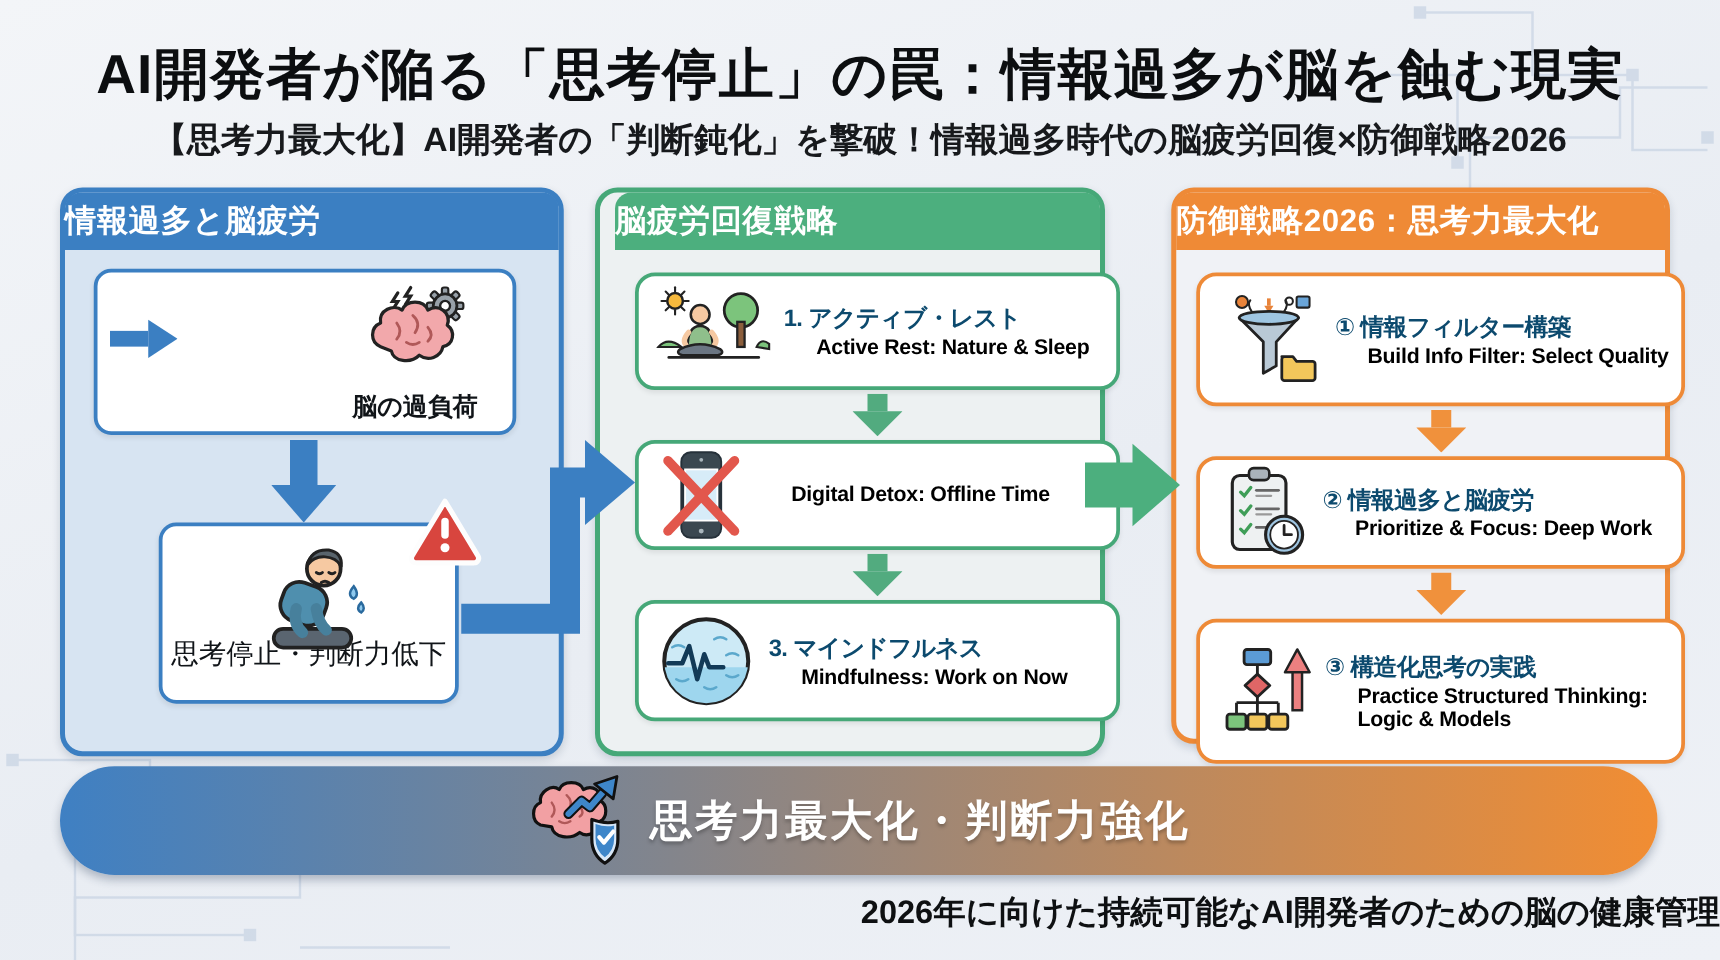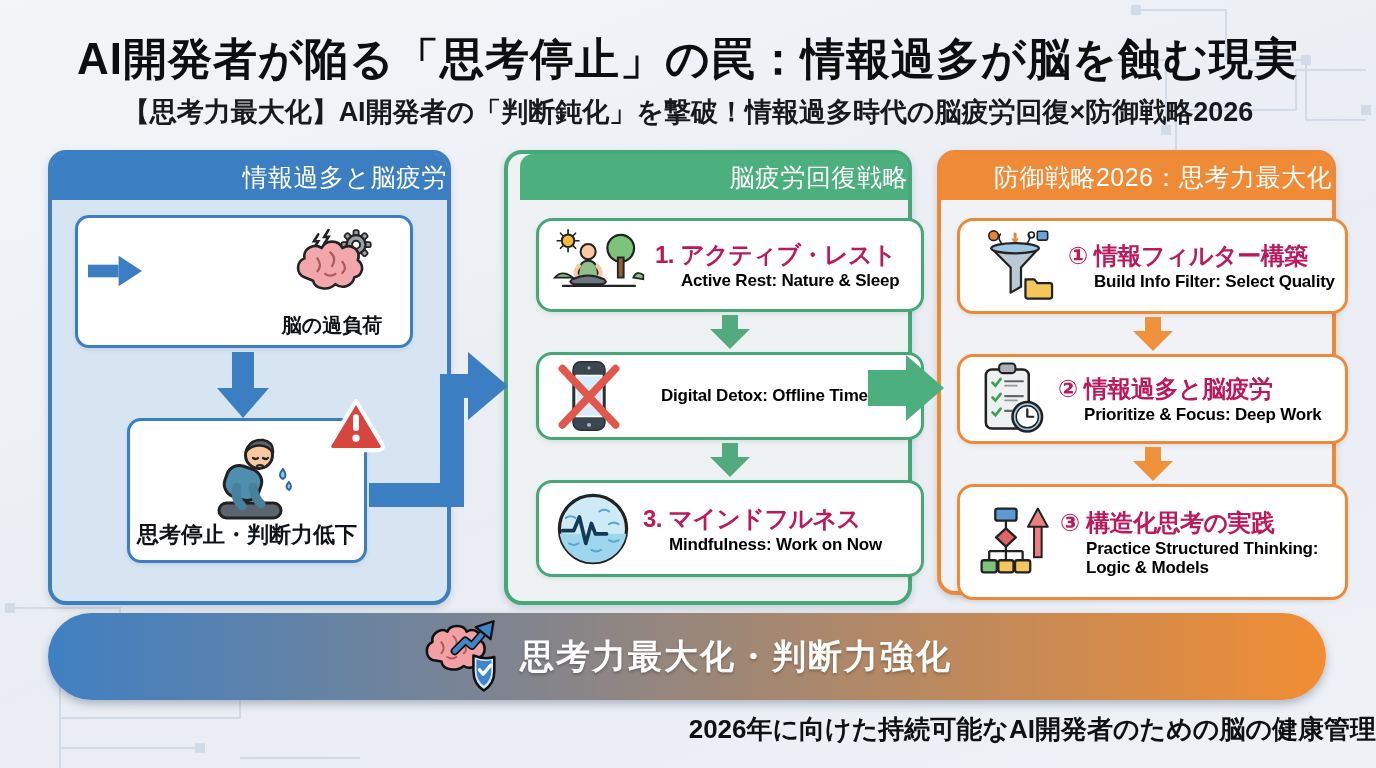--- a/index.html
+++ b/index.html
@@ -22,27 +22,27 @@
     position:absolute; top:94px; left:0; width:100%;
     text-align:center; font-size:27px; font-weight:800; letter-spacing:0;
     color:#17191c; white-space:nowrap;
   }
 
   .col{
     position:absolute; top:150px; border-radius:18px;
     box-shadow:0 3px 7px rgba(30,50,80,.18);
   }
   .col__header{
-    height:46px; line-height:46px; text-align:right;
-    color:#fff; font-size:25px; font-weight:400; letter-spacing:.5px;
+    height:46px; line-height:46px; text-align:left;
+    color:#fff; font-size:25px; font-weight:700; letter-spacing:.5px;
     border-radius:13px 13px 0 0; white-space:nowrap;
   }
   .col--blue{left:48px; width:395px; height:447px; background:#d7e4f2; border:4px solid #3b7fc2;}
   .col--blue .col__header{background:#3b7fc2;}
-  .col--green{left:504px; width:388px; height:447px; background:#edf1f2; border:4px solid #46a878;padding-left:12px;}
+  .col--green{left:476px; width:388px; height:447px; background:#edf1f2; border:4px solid #46a878;padding-left:12px;}
   .col--green .col__header{background:#4caf7e;}
   .col--orange{left:937px; width:391px; height:437px; background:#f0f2f6; border:4px solid #ee8a37;}
   .col--orange .col__header{background:#ef8a36;}
   .col__body{position:relative; width:100%;}
 
   
   .io-card{
     position:absolute; left:23px; top:15px; width:338px; height:133px;
     background:#fff; border:3px solid #3b7fc2; border-radius:14px;
     display:flex; align-items:center; justify-content:space-between;
@@ -52,39 +52,39 @@
   .io-label{font-size:20px; font-weight:800; white-space:nowrap; margin-top:2px;}
   .arrow-right-small{margin-top:-22px;}
   .big-down-arrow{position:absolute; left:165px; top:152px;}
   .stop-card{
     position:absolute; left:75px; top:218px; width:240px; height:145px;
     background:#fff; border:3px solid #3b7fc2; border-radius:14px;
     display:flex; flex-direction:column; align-items:center; justify-content:flex-end;
     box-sizing:border-box; box-shadow:0 2px 4px rgba(0,0,0,.08);
   }
   .stop-card .person{position:absolute; top:6px; left:64px;}
-  .stop-label{font-size:22px; font-weight:700; white-space:nowrap; margin-bottom:10px;}
+  .stop-label{font-size:22px; font-weight:400; white-space:nowrap; margin-bottom:22px;}
   .warn-badge{position:absolute; right:-22px; top:-24px;}
 
   
   .steps{padding:18px 16px 0; display:flex; flex-direction:column; align-items:center;}
   .step-card{
     width:100%; background:#fff; border-radius:16px; box-sizing:border-box;
     display:flex; align-items:center; gap:10px; padding:6px 10px 6px 14px;
     box-shadow:0 2px 4px rgba(0,0,0,.08);
   }
   .col--green .step-card{border:3px solid #46a878;}
   .col--orange .step-card{border:3px solid #ee8a37;}
   .step-card .ic{flex:0 0 auto;}
   .step-text{flex:1; min-width:0;}
-  .step-title{font-size:24px; font-weight:800; letter-spacing:-.5px; white-space:nowrap; color:#be185d;}
+  .step-title{font-size:19px; font-weight:800; letter-spacing:-.5px; white-space:nowrap; color:#0c4a6e;}
   .step-sub{font-size:17px; font-weight:700; letter-spacing:-.2px; padding-left:26px; line-height:1.12; color:#000000;}
   .step-gap{margin:3px 0;}
   .h94{height:94px;} .h88{height:88px;} .h97{height:97px;}
-  .h92{height:96px;padding-left:24px;} .h90{height:90px;} .h95{height:116px;}
+  .h92{height:107px;padding-left:24px;} .h90{height:90px;} .h95{height:116px;}
 
   .connectors{position:absolute; left:0; top:0; pointer-events:none;}
 
   .banner{
     position:absolute; left:48px; top:613px; width:1278px; height:87px;
     border-radius:44px;
     background:linear-gradient(90deg,#3f80c3 0%,#f18d33 100%);
     box-shadow:0 4px 8px rgba(30,50,80,.3);
     display:flex; align-items:center; justify-content:center; gap:16px;
   }

